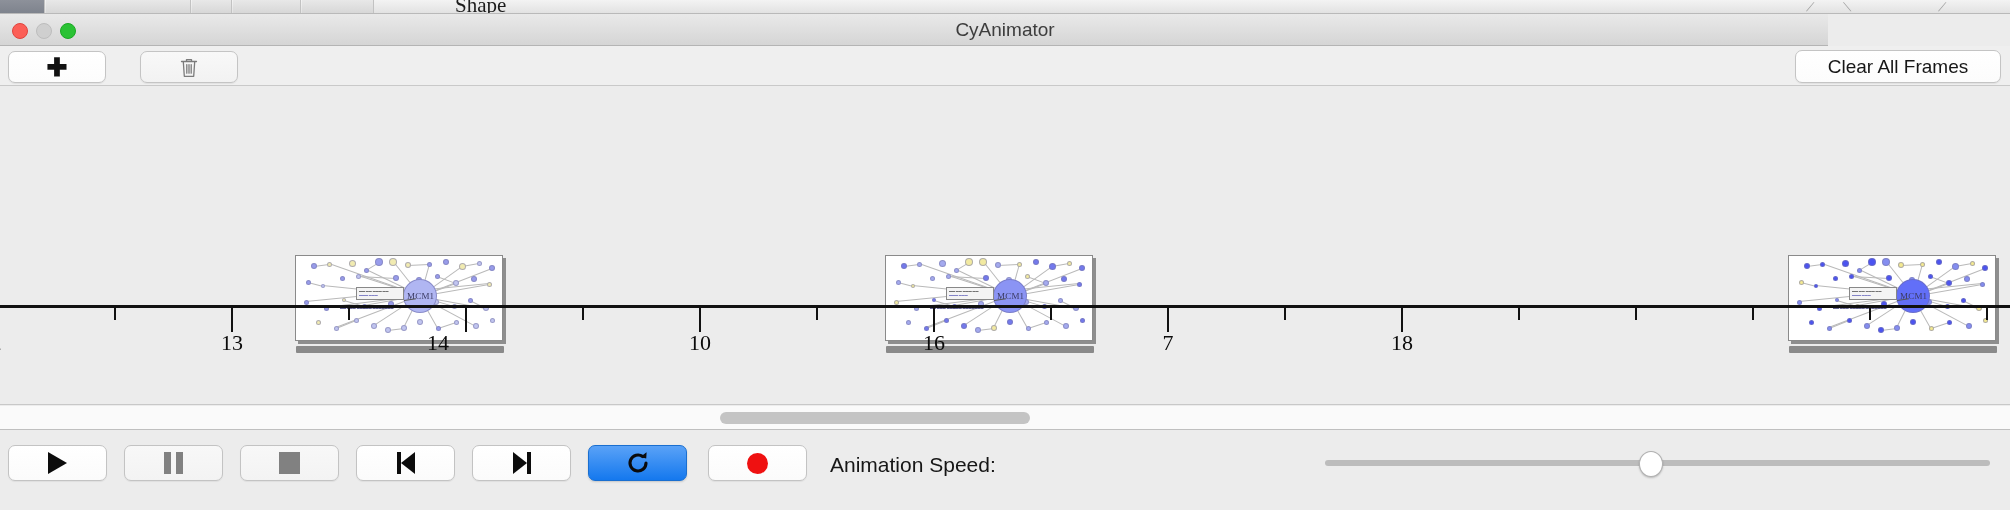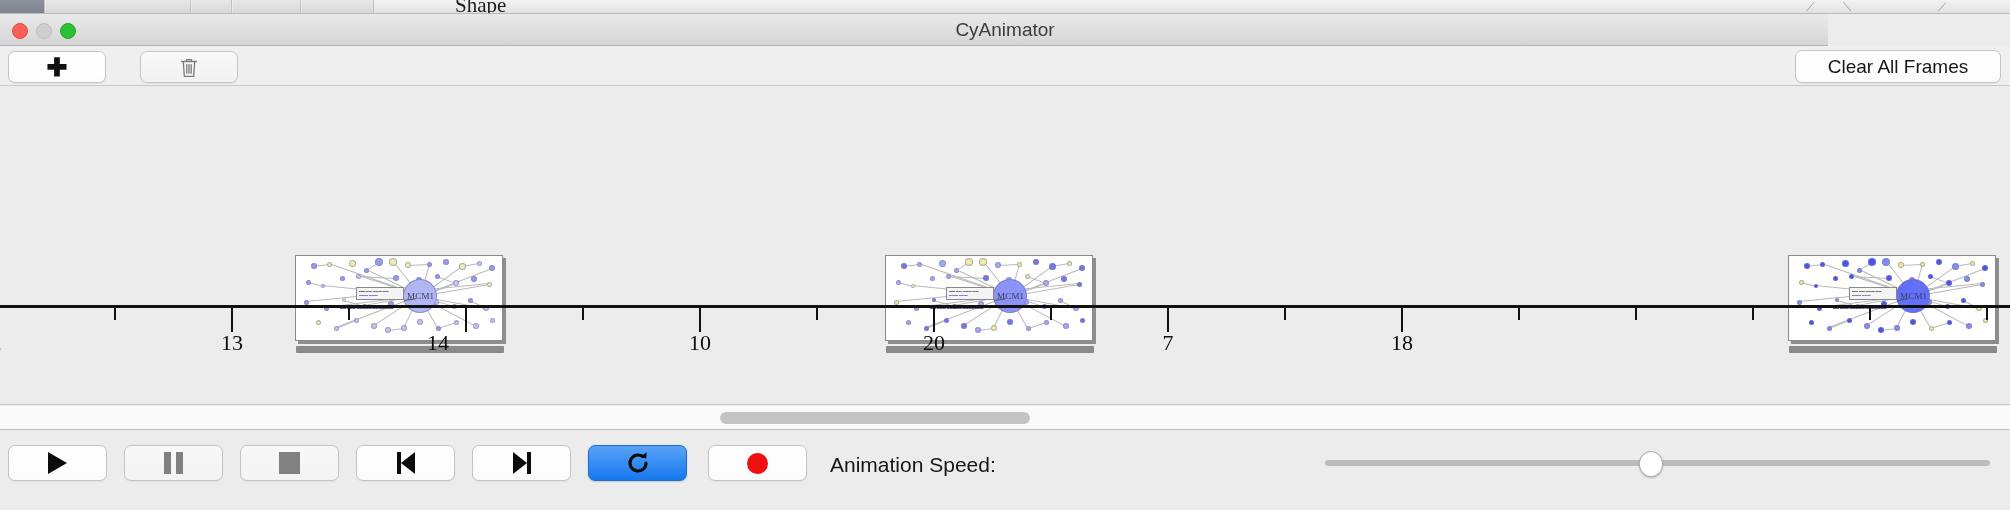--- a/index.html
+++ b/index.html
@@ -507,21 +507,21 @@
     <div class="ruler-axis"></div>
     <div id="ticks">
         <div class="ticklabel" style="left: -4px;">2</div>
         <div class="tick major" style="left: 231px;"></div>
         <div class="ticklabel" style="left: 232px;">13</div>
         <div class="tick major" style="left: 465px;"></div>
         <div class="ticklabel" style="left: 438px;">14</div>
         <div class="tick major" style="left: 699px;"></div>
         <div class="ticklabel" style="left: 700px;">10</div>
         <div class="tick major" style="left: 933px;"></div>
-        <div class="ticklabel" style="left: 934px;">20</div>
+        <div class="ticklabel" style="left: 934px;">16</div>
         <div class="tick major" style="left: 1167px;"></div>
         <div class="ticklabel" style="left: 1168px;">7</div>
         <div class="tick major" style="left: 1401px;"></div>
         <div class="ticklabel" style="left: 1402px;">18</div>
         <div class="tick minor" style="left: 114px;"></div>
         <div class="tick minor" style="left: 348px;"></div>
         <div class="tick minor" style="left: 582px;"></div>
         <div class="tick minor" style="left: 816px;"></div>
         <div class="tick minor" style="left: 1050px;"></div>
         <div class="tick minor" style="left: 1284px;"></div>

